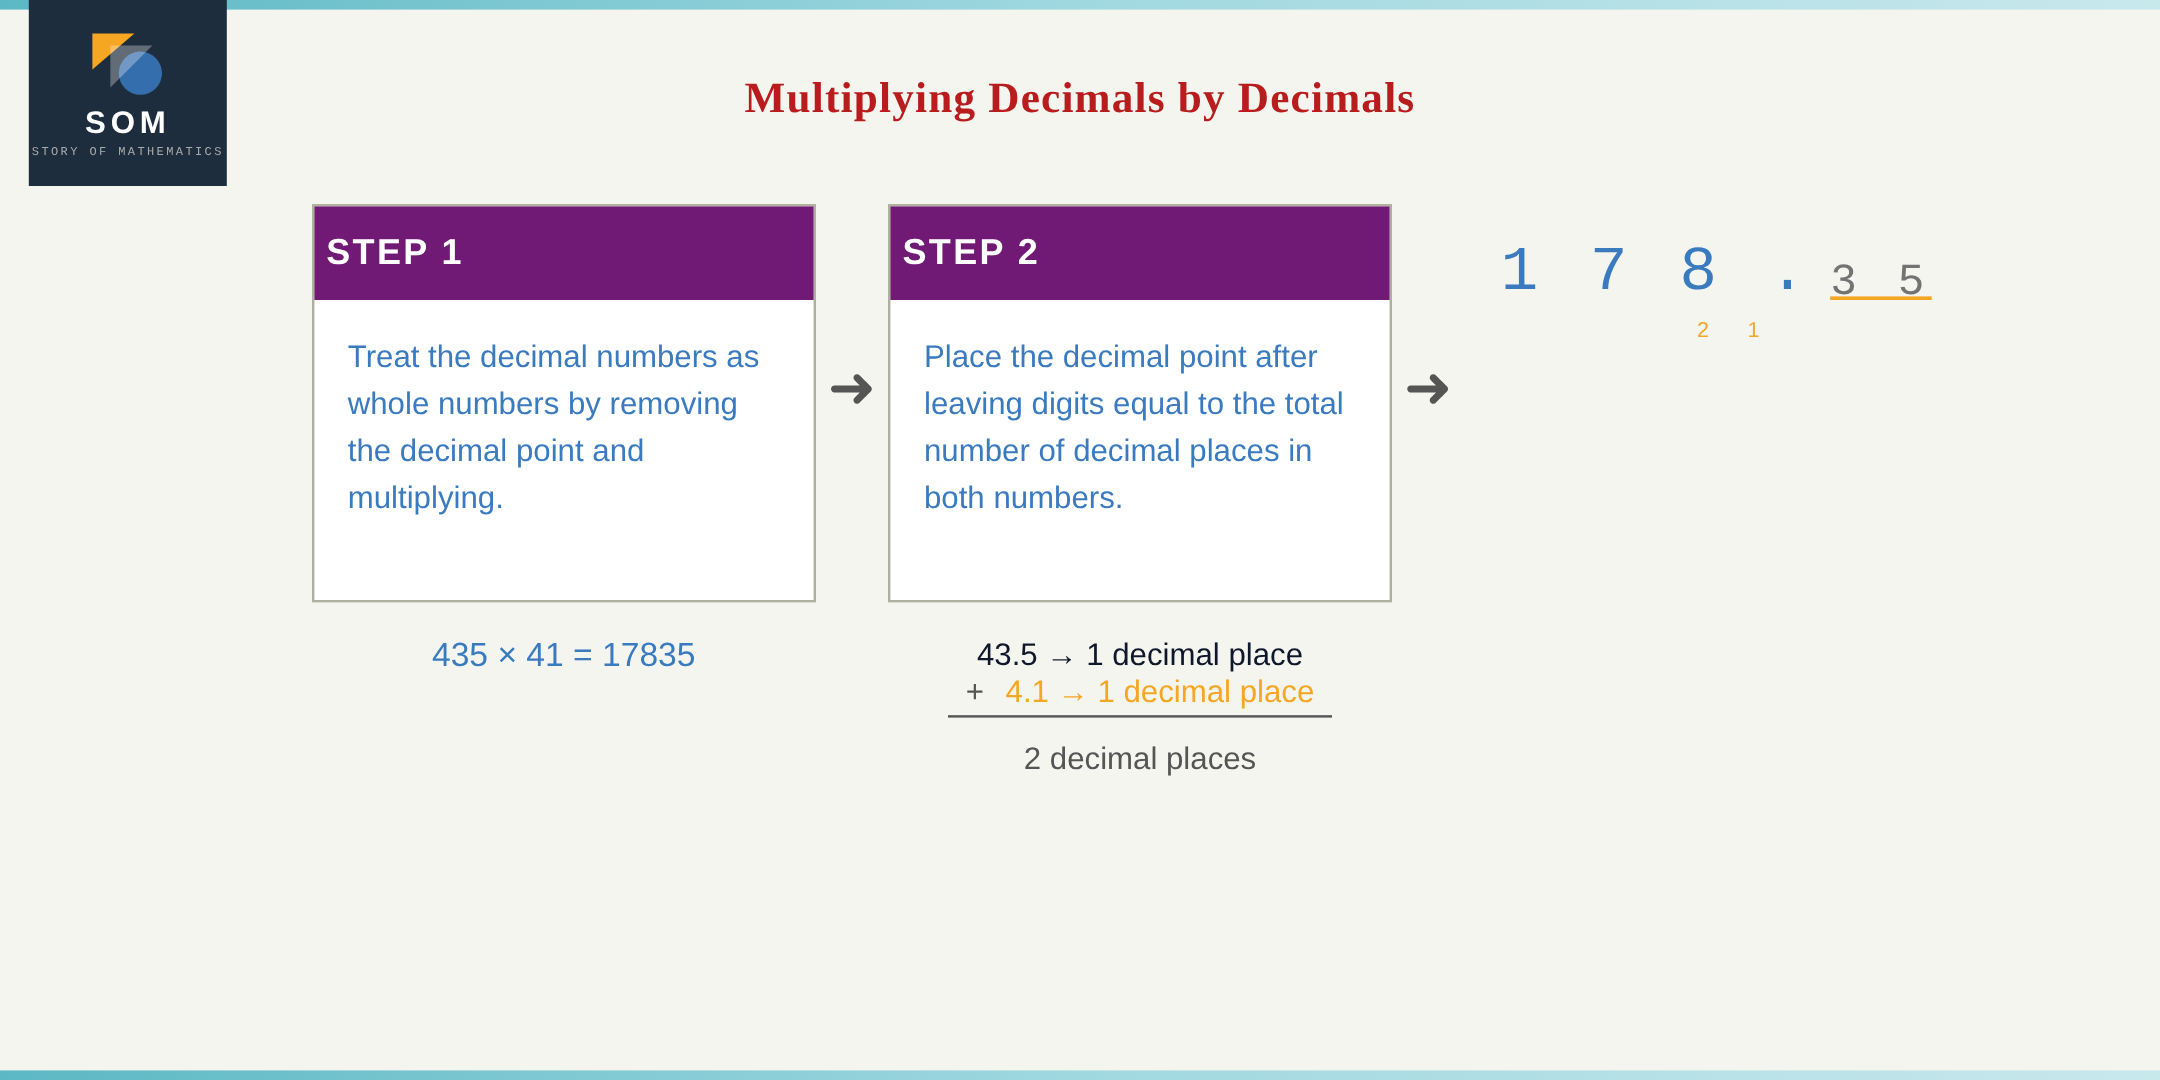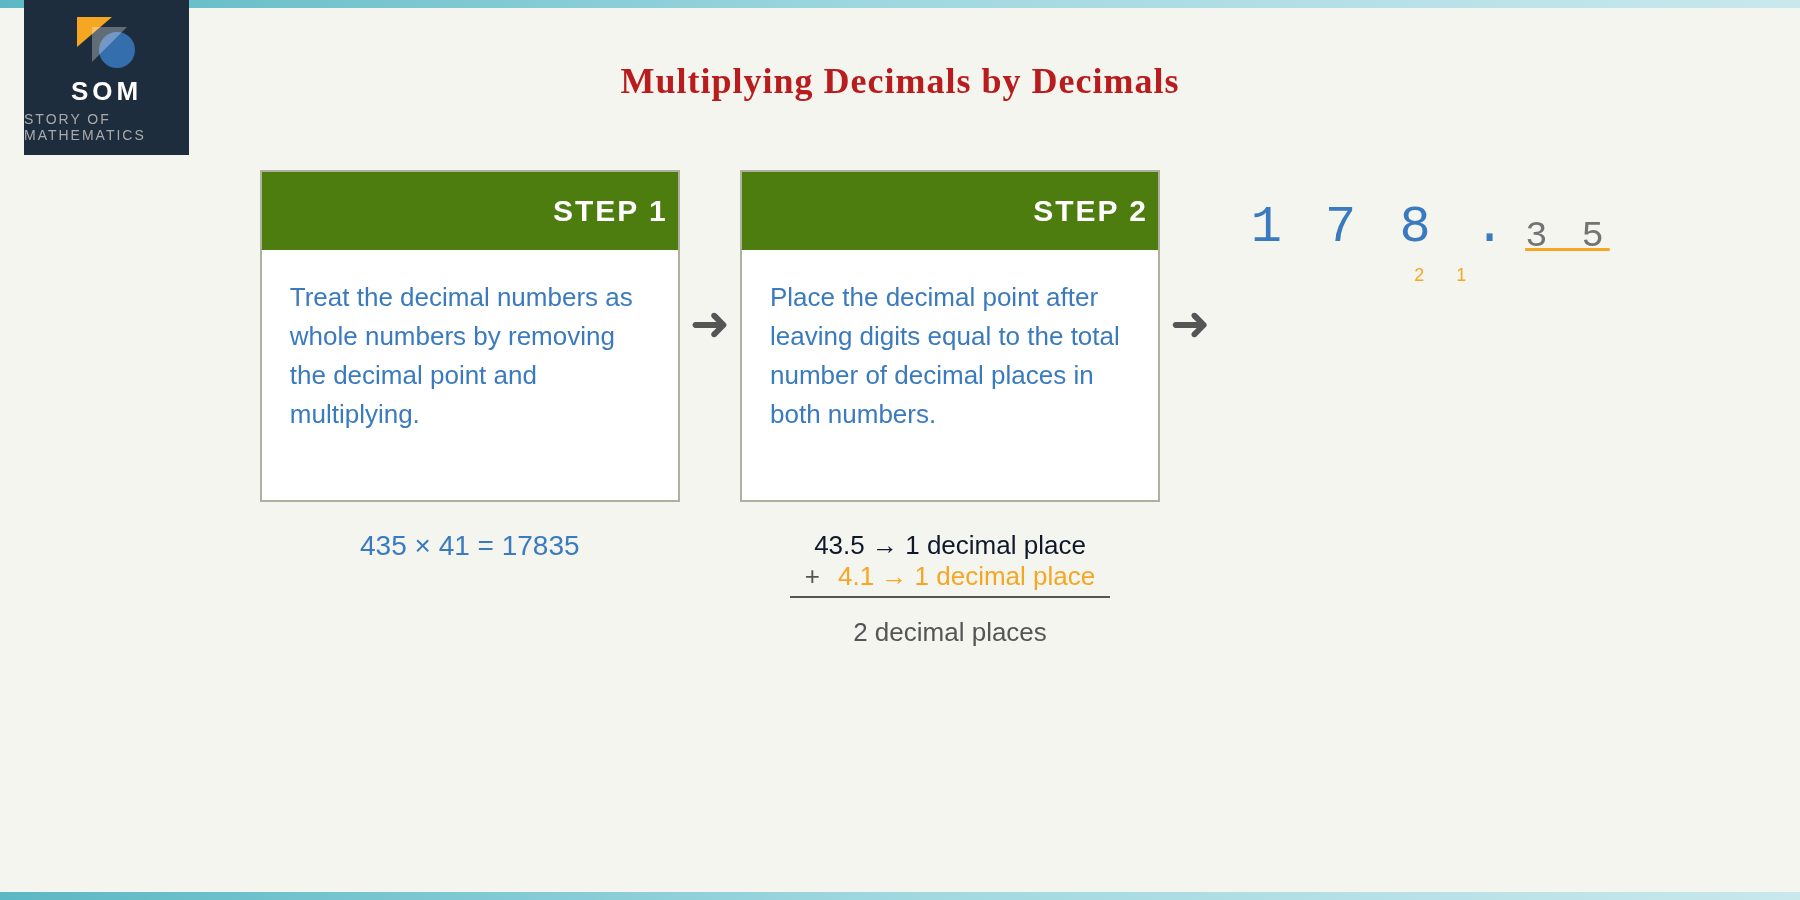--- a/index.html
+++ b/index.html
@@ -53,23 +53,23 @@
     .logo-text {
       color: white;
       font-size: 26px;
       font-weight: bold;
       letter-spacing: 4px;
       font-family: Arial, sans-serif;
     }
 
     .logo-subtext {
       color: #aaa;
-      font-size: 14px;
+      font-size: 10px;
       letter-spacing: 2px;
-      font-family: Liberation Sans, sans-serif;
+      font-family: Liberation Mono, monospace;
     }
 
     
     .main-title {
       position: absolute;
       top: 60px;
       left: 0; right: 0;
       text-align: center;
       font-size: 36px;
       color: #b91c1c;
@@ -98,23 +98,23 @@
       max-width: 420px;
     }
 
     .step-card {
       width: 100%;
       border: 2px solid #b0b0a0;
       background: white;
     }
 
     .step-header {
-      background: #4d7c0f;
+      background: #701a75;
       padding: 22px 10px;
-      text-align: right;
+      text-align: left;
     }
 
     .step-header-text {
       font-size: 30px;
       color: white;
       font-weight: bold;
       font-family: Arial, sans-serif;
       letter-spacing: 2px;
     }
 

